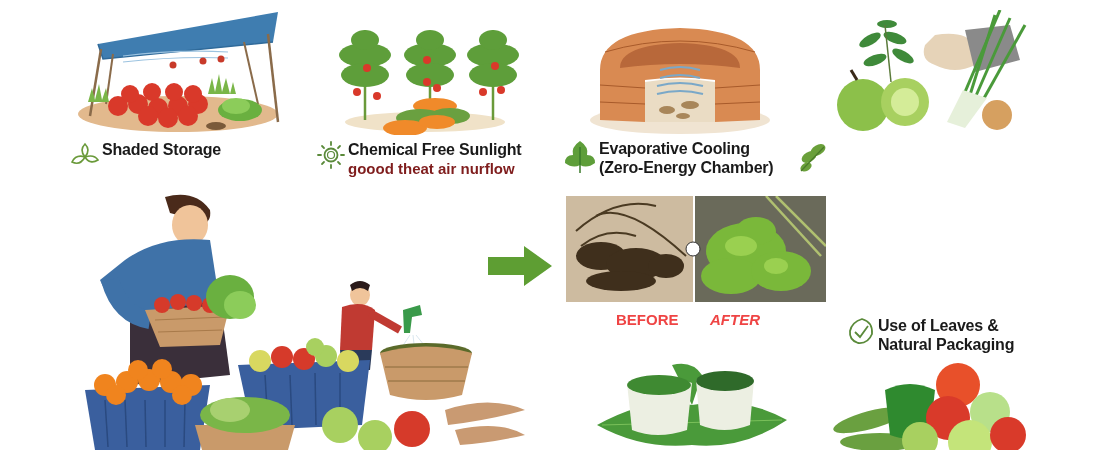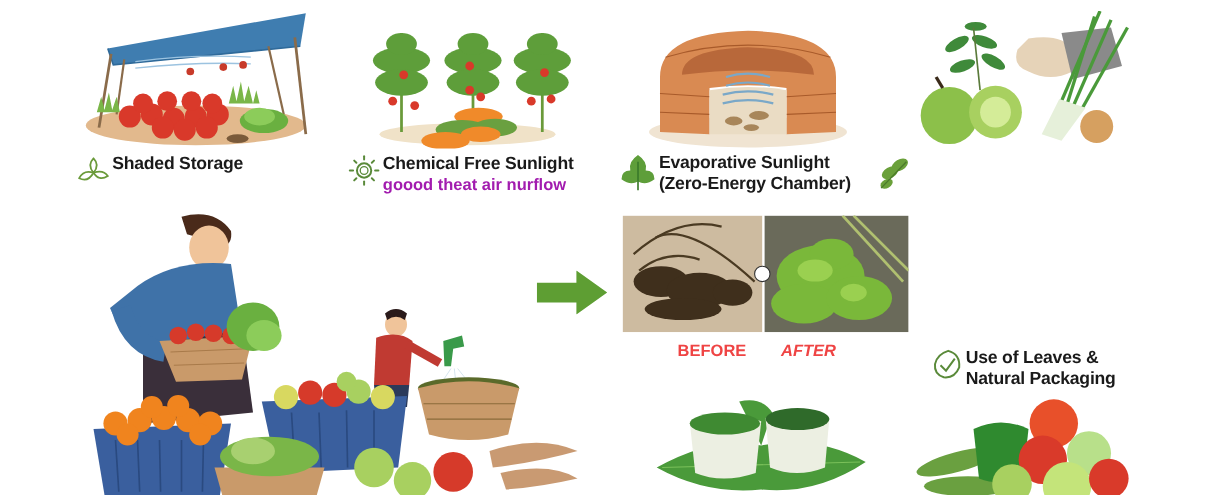--- a/index.html
+++ b/index.html
@@ -3,21 +3,21 @@
 <meta charset="utf-8">
 <style>
   * { box-sizing: border-box; margin: 0; padding: 0; }
   html, body { width: 1100px; height: 450px; background: #ffffff; overflow: hidden; }
   body { position: relative; font-family: "Liberation Sans", "DejaVu Sans", sans-serif; color: #1a1a1a; }
   .abs { position: absolute; }
   .caption { position: absolute; display: flex; align-items: flex-start; gap: 2px; }
   .caption .icon { width: 30px; height: 30px; flex: none; }
   .caption .text { display: flex; flex-direction: column; line-height: 19px; }
   .title { font-weight: bold; font-size: 16px; color: #1a1a1a; letter-spacing: -0.2px; }
-  .sub { font-size: 15px; color: #a21caf; font-weight: normal; }
+  .sub { font-size: 15px; color: #7f1d1d; font-weight: normal; }
   .sub.bold { font-weight: bold; }
   .ba-label { position: absolute; font-weight: bold; font-size: 15px; color: #ef4444; }
   svg { display: block; }
 </style>
 </head>
 <body>
 
 <div class="abs" style="left:68px;top:4px;width:220px;height:130px;">
   <svg width="220" height="130" viewBox="0 0 220 130">
     <ellipse cx="110" cy="110" rx="100" ry="18" fill="#e2b98d"></ellipse>
@@ -177,21 +177,21 @@
     <span class="sub bold" style="font-size:15px;">goood theat air nurflow</span>
   </div>
 </div>
 
 <div class="caption" style="left:563px;top:139px;">
   <svg class="icon" style="width:34px;height:36px;" viewBox="0 0 34 36">
     <path d="M17 2 Q26 8 24 16 Q32 16 32 24 Q24 30 17 26 Q10 30 2 24 Q2 16 10 16 Q8 8 17 2 Z" fill="#5e9e3a"></path>
     <line x1="17" y1="8" x2="17" y2="34" stroke="#3a7a2a" stroke-width="1.5"></line>
   </svg>
   <div class="text">
-    <span class="title">Evaporative Sunlight</span>
+    <span class="title">Evaporative Cooling</span>
     <span class="title">(Zero-Energy Chamber)</span>
   </div>
 </div>
 
 <div class="caption" style="left:798px;top:143px;">
   <svg class="icon" viewBox="0 0 30 30">
     <g fill="#6aa03a">
       <ellipse cx="20" cy="7" rx="8" ry="5" transform="rotate(-30 20 7)"></ellipse>
       <ellipse cx="11" cy="14" rx="8" ry="5" transform="rotate(-30 11 14)"></ellipse>
       <ellipse cx="8" cy="24" rx="6" ry="4" transform="rotate(-30 8 24)"></ellipse>

